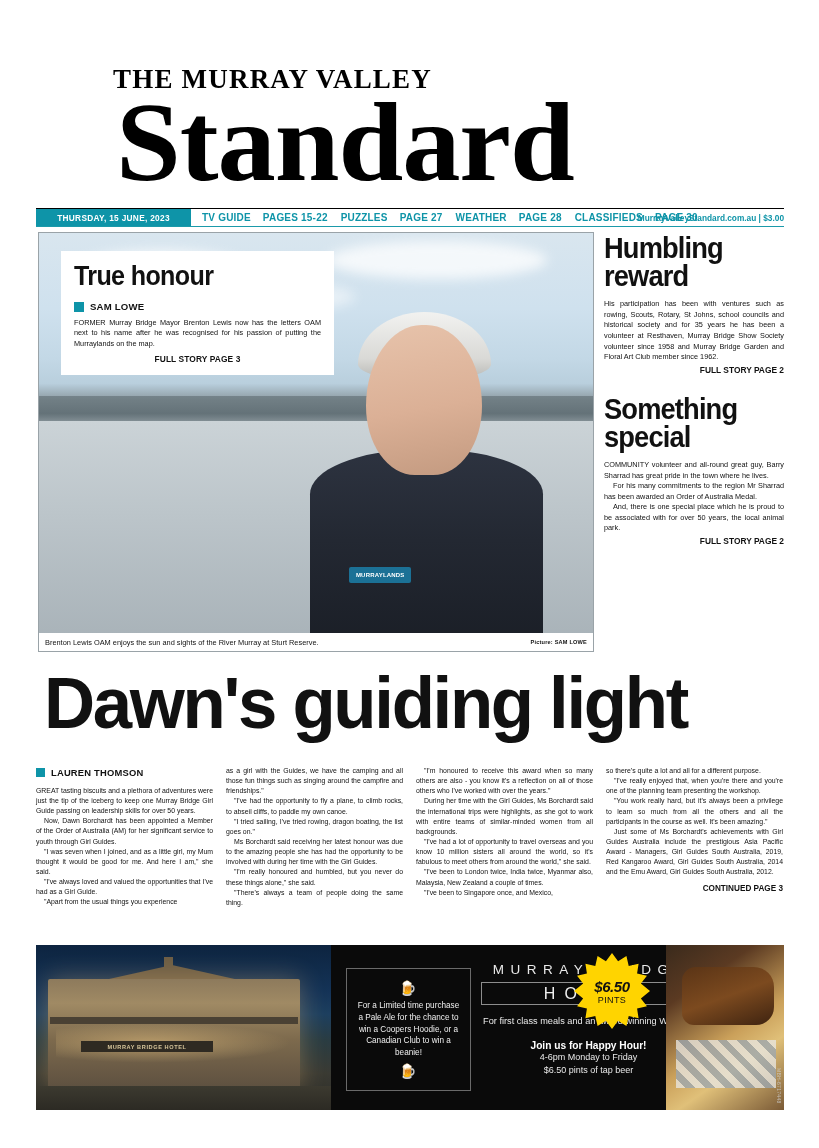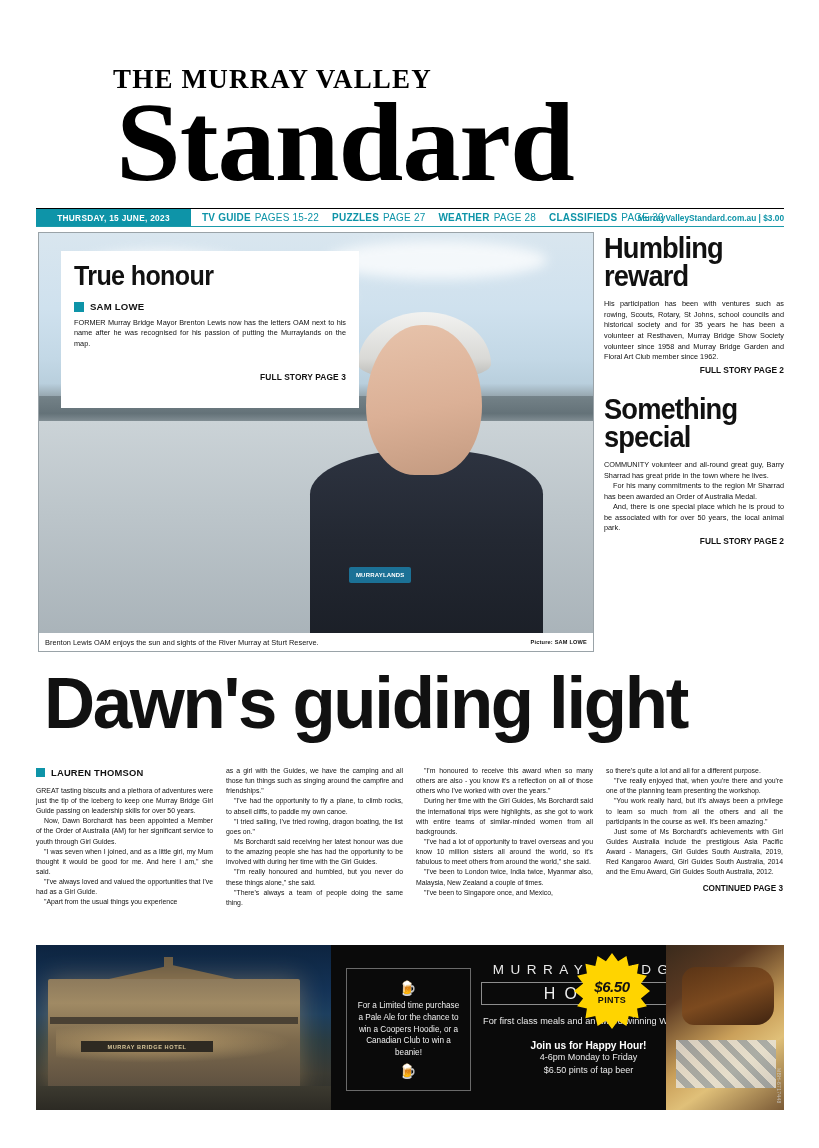--- a/index.html
+++ b/index.html
@@ -32,21 +32,21 @@
     position:absolute;left:0;top:0;height:17px;width:155px;background:#0e94a8;
     color:#fff;font-size:8.3px;font-weight:700;letter-spacing:.3px;
     display:flex;align-items:center;justify-content:center;
   }
   .nav-links{
     position:absolute;left:166px;top:0;height:17px;display:flex;
     align-items:center;gap:4px;color:#0e94a8;font-size:10px;font-weight:700;
     letter-spacing:.2px;
   }
   .nav-links .lt{font-weight:700;}
-  .nav-links .pg{font-weight:400;}
+  .nav-links .pg{font-weight:700;margin-left:8px;}
   .nav-sep{display:inline-block;width:5px;}
   .site-price{
     position:absolute;right:0;top:0;height:17px;display:flex;align-items:center;
     color:#0e94a8;font-size:8.3px;font-weight:700;
   }
 
   
   .photo-block{
     position:absolute;left:38px;top:232px;width:556px;height:420px;
     border:1px solid #9aa3a8;box-sizing:border-box;overflow:hidden;
@@ -103,36 +103,36 @@
   .photo-caption-bar{
     position:absolute;left:0;bottom:0;width:100%;height:18px;background:#ffffff;
     display:flex;align-items:center;justify-content:space-between;
     padding:0 6px;box-sizing:border-box;
   }
   .cap-text{font-size:7.4px;color:#111;}
   .cap-credit{font-size:5.6px;color:#111;font-weight:700;letter-spacing:.2px;}
 
   
   .overlay-card{
-    position:absolute;left:22px;top:18px;width:298px;min-height:124px;
-    background:#ffffff;padding:12px 13px 26px 13px;box-sizing:border-box;
+    position:absolute;left:22px;top:18px;width:273px;min-height:124px;
+    background:#ffffff;padding:12px 13px 10px 13px;box-sizing:border-box;
   }
   .ov-head{
     font-size:27px;font-weight:700;letter-spacing:-0.7px;line-height:1;
     color:#111;font-family:"Liberation Sans",sans-serif;
     transform:scaleX(0.93);transform-origin:left center;
   }
   .byline-row{display:flex;align-items:center;gap:6px;margin-top:11px;}
   .byline-sq{width:10px;height:10px;background:#0e94a8;flex:0 0 auto;}
   .byline-name{font-size:9.6px;font-weight:700;letter-spacing:.2px;color:#111;}
   .ov-body{
     margin-top:6px;font-size:7.3px;line-height:1.42;color:#111;text-align:justify;
   }
   .ov-full{
-    margin-top:23px;text-align:right;font-size:8.4px;font-weight:700;color:#111;
+    margin-top:5px;text-align:center;font-size:8.4px;font-weight:700;color:#111;
     letter-spacing:.1px;
   }
 
   
   .rail{position:absolute;left:604px;top:234px;width:180px;}
   .rail-head{
     font-size:29px;font-weight:700;line-height:0.97;letter-spacing:-0.9px;
     color:#111;transform:scaleX(0.94);transform-origin:left top;
   }
   .rail-body{
@@ -240,21 +240,21 @@
       88% 40%,100% 50%,88% 60%,96% 70%,83% 73%,85% 86%,72% 83%,69% 96%,
       58% 89%,50% 100%,42% 89%,31% 96%,28% 83%,15% 86%,17% 73%,4% 70%,
       12% 60%,0% 50%,12% 40%,4% 30%,17% 27%,15% 14%,28% 17%,31% 4%,42% 11%);
   }
   .burst-t1{
     position:absolute;left:0;right:0;top:25px;text-align:center;
     color:#111;font-size:15px;font-weight:700;font-style:italic;letter-spacing:-.4px;
   }
   .burst-t2{
     position:absolute;left:0;right:0;top:42px;text-align:center;
-    color:#111;font-size:9px;font-weight:700;letter-spacing:.4px;
+    color:#111;font-size:9px;font-weight:400;letter-spacing:.4px;
   }
 
   .ad-food{
     position:absolute;right:0;top:0;width:118px;height:165px;
     background:linear-gradient(145deg,#3a2a1c 0%,#5b3a22 25%,#caa05a 55%,
                                #e0c079 70%,#7a5a36 100%);
   }
   .ad-food:before{
     content:"";position:absolute;left:10px;top:95px;width:100px;height:48px;
     background:repeating-linear-gradient(45deg,#e8e8e6 0 7px,#9aa7b4 7px 14px);

